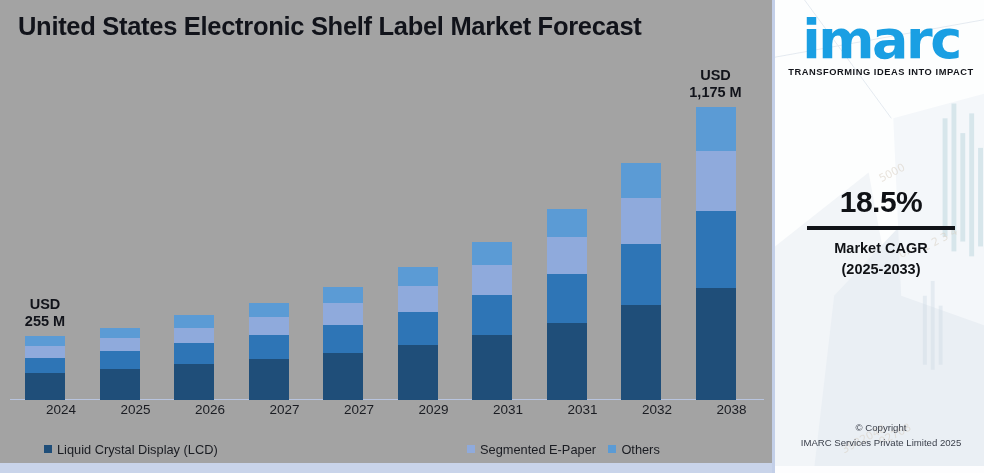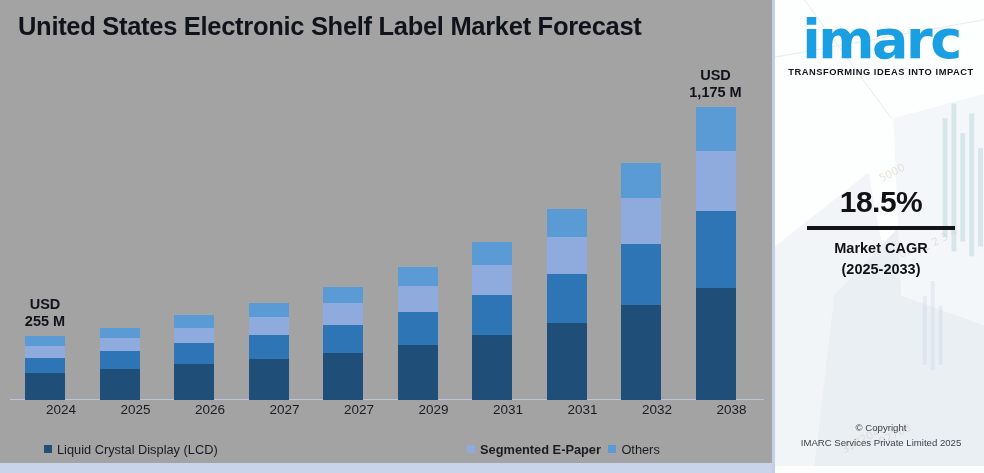--- a/index.html
+++ b/index.html
@@ -293,21 +293,21 @@
         <div class="xtick" style="left: 535.5px;">2031</div>
         <div class="xtick" style="left: 610px;">2032</div>
         <div class="xtick" style="left: 684.5px;">2038</div>
       </div>
 
     <div id="legend">
         <div class="legend-item" style="position: absolute; left: 43.96px;">
           <span class="legend-swatch" style="background: rgb(31, 78, 121);"></span>
           <span>Liquid Crystal Display (LCD)</span>
         </div>
-        <div class="legend-item" style="position: absolute; left: 467.075px; font-weight: bold;">
+        <div class="legend-item" style="position: absolute; left: 467.075px;">
           <span class="legend-swatch" style="background: rgb(143, 170, 220);"></span>
           <span>Segmented E-Paper</span>
         </div>
         <div class="legend-item" style="position: absolute; left: 608.375px;">
           <span class="legend-swatch" style="background: rgb(91, 155, 213);"></span>
           <span>Others</span>
         </div>
       </div>
     <div id="legend-strip-bottom"></div>
   </div>

